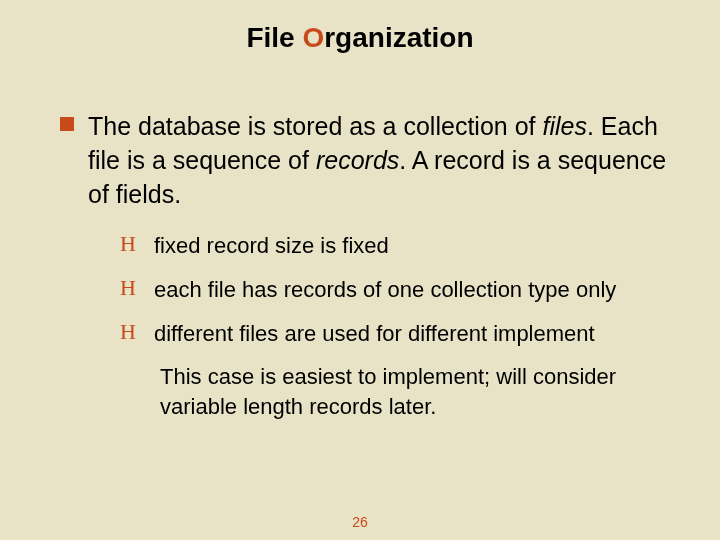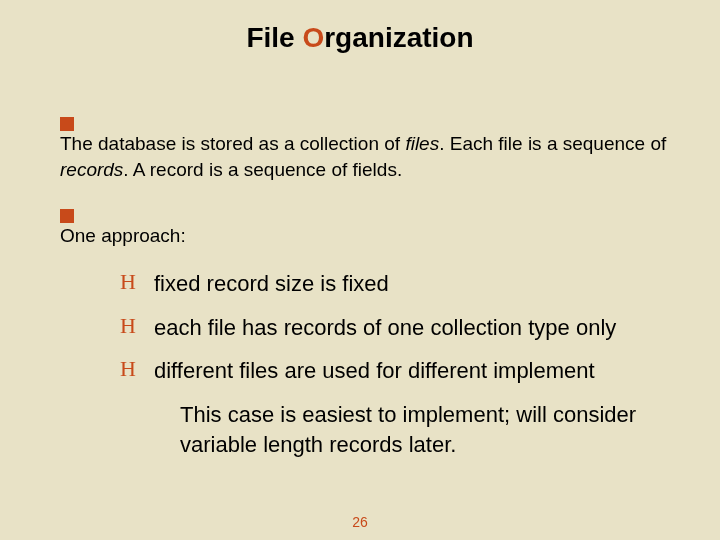--- a/index.html
+++ b/index.html
@@ -34,24 +34,23 @@
   }
   .body {
     position: absolute;
     top: 110px;
     left: 60px;
     right: 40px;
   }
   .lvl1 {
     display: flex;
     align-items: flex-start;
-    font-size: 19px;
+    font-size: 25px;
     line-height: 1.35;
     margin-bottom: 20px;
-    flex-direction: column;
   }
   .lvl1 .square {
     width: 14px;
     height: 14px;
     background: #c84a1a;
     flex: 0 0 14px;
     margin-top: 7px;
     margin-right: 14px;
   }
   .lvl1 .txt {
@@ -73,21 +72,21 @@
     color: #c84a1a;
     font-family: "Lucida Handwriting", "Brush Script MT", cursive;
     font-size: 22px;
     margin-right: 12px;
     line-height: 1.2;
   }
   .lvl2 .txt { flex: 1; }
   .tail {
     font-size: 22px;
     line-height: 1.35;
-    margin-left: 60px;
+    margin-left: 40px;
     margin-top: 4px;
     max-width: 540px;
   }
   .pagenum {
     position: absolute;
     bottom: 10px;
     left: 0;
     width: 100%;
     text-align: center;
     font-size: 14px;
@@ -105,24 +104,20 @@
 
   <div class="body">
 
     <div class="lvl1">
       <div class="square"></div>
       <div class="txt">
         <span>The database is stored as a collection of </span><span class="italic">files</span><span>.  Each file is a sequence of </span><span class="italic">records</span><span>.  A record is a sequence of fields.</span>
       </div>
     </div>
 
-    <div class="lvl1">
-      <div class="square"></div>
-      <div class="txt">One approach:</div>
-    </div>
 
     <div class="sublist">
       <div class="lvl2">
         <div class="mark">H</div>
         <div class="txt">fixed record size is fixed</div>
       </div>
       <div class="lvl2">
         <div class="mark">H</div>
         <div class="txt">each file has records of one collection type only</div>
       </div>

